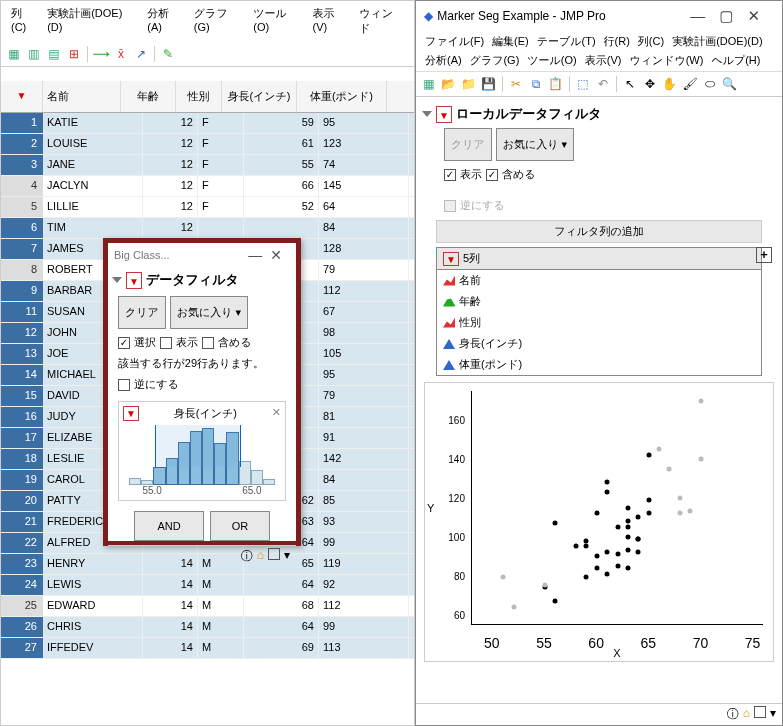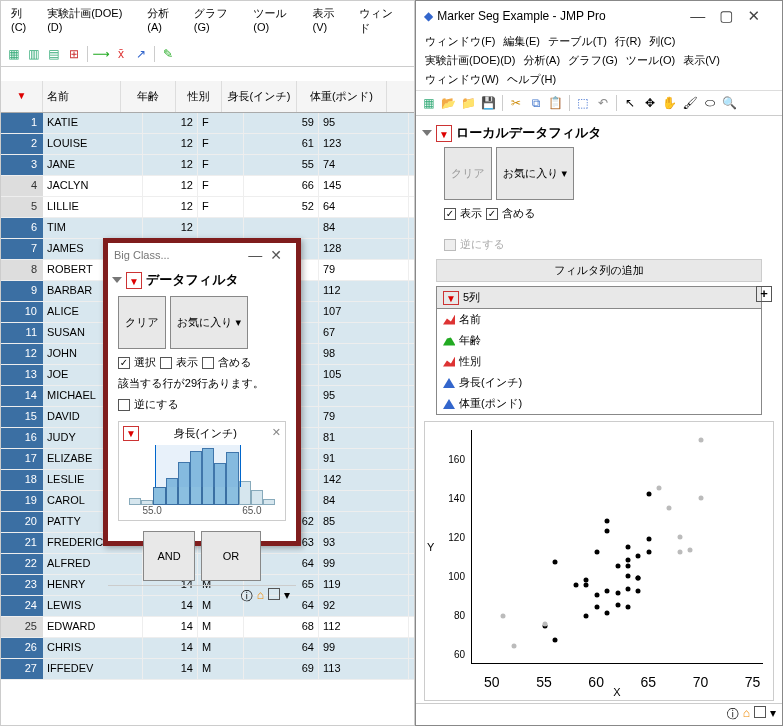--- a/index.html
+++ b/index.html
@@ -34,21 +34,21 @@
   .cell.height { width: 75px; text-align: right; }
   .cell.weight { width: 90px; text-align: left; }
   
   
   .filter-popup { position: absolute; left: 103px; top: 238px; width: 198px; height: 308px; background: #fff; border: 5px solid #7f1d1d; box-shadow: 2px 2px 6px rgba(0,0,0,0.3); }
   .fp-title { display: flex; justify-content: space-between; align-items: center; padding: 4px 6px; font-size: 11px; color: #777; }
   .fp-title .win-ctrls { font-size: 14px; color: #555; letter-spacing: 8px; }
   .fp-header { padding: 4px 6px; font-size: 13px; font-weight: bold; display: flex; align-items: center; gap: 4px; }
   .red-tri { color: #d00; font-size: 10px; }
   .fp-row { padding: 3px 10px; display: flex; gap: 4px; align-items: center; font-size: 11px; }
-  .fp-btn { border: 1px solid #888; background: #e8e8e8; padding: 18px 6px; font-size: 11px; }
+  .fp-btn { border: 1px solid #888; background: #e8e8e8; padding: 8px 6px; font-size: 11px; }
   .fp-hist { margin: 6px 10px; border: 1px solid #ccc; padding: 4px; position: relative; }
   .fp-hist-title { text-align: center; font-size: 11px; margin-bottom: 4px; display: flex; justify-content: space-between; }
   .fp-hist-chart { height: 60px; position: relative; display: flex; align-items: flex-end; gap: 0; padding: 0 6px; }
   .fp-bar { flex: 1; background: #d6e6ee; border: 1px solid #8ab; }
   .fp-bar.hl { background: #8bbfe0; border-color: #3a6fa3; }
   .fp-hist-axis { display: flex; justify-content: space-around; font-size: 10px; color: #555; padding: 0 6px; }
   .fp-sel-range { position: absolute; top: 0; bottom: 18px; border-left: 1px solid #06c; border-right: 1px solid #06c; background: rgba(100,160,220,0.15); }
   .fp-bottom { display: flex; gap: 6px; justify-content: center; padding: 4px; }
   .fp-status { display: flex; justify-content: flex-end; gap: 4px; padding: 2px 6px; border-top: 1px solid #ccc; font-size: 12px; }
   
@@ -193,28 +193,20 @@
     <div class="cell height"></div>
     <div class="cell weight">79</div>
   </div>
         <div class="dt-row sel">
     <div class="rownum">9</div>
     <div class="cell name">BARBAR</div>
     <div class="cell age"></div>
     <div class="cell sex"></div>
     <div class="cell height"></div>
     <div class="cell weight">112</div>
-  </div>
-        <div class="dt-row sel">
-    <div class="rownum">10</div>
-    <div class="cell name">ALICE</div>
-    <div class="cell age"></div>
-    <div class="cell sex"></div>
-    <div class="cell height"></div>
-    <div class="cell weight">107</div>
   </div>
         <div class="dt-row sel">
     <div class="rownum">11</div>
     <div class="cell name">SUSAN</div>
     <div class="cell age"></div>
     <div class="cell sex"></div>
     <div class="cell height"></div>
     <div class="cell weight">67</div>
   </div>
         <div class="dt-row sel">
@@ -400,21 +392,21 @@
       <div class="fp-sel-range" style="left:20%;width:55%"></div>
     </div>
     <div class="fp-hist-axis">
       <span>55.0</span>
       <span></span>
         <span></span>
       <span>65.0</span>
     </div>
   </div>
   <div class="fp-bottom">
-    <button class="fp-btn" style="width:52px">AND</button>
+    <button class="fp-btn" style="width:70px">AND</button>
     <button class="fp-btn" style="width:60px">OR</button>
   </div>
   <div class="fp-status">
     <span>ⓘ</span>
     <span style="color:#e80">⌂</span>
     <span class="checkbox"></span>
     <span>▾</span>
   </div>
 </div>
 
@@ -422,21 +414,21 @@
   <div class="rw-title">
     <div class="rw-title-left">
       <span style="color:#36c">◆</span>
       <span>Marker Seg Example - JMP Pro</span>
     </div>
     <span class="win-btns">
       <span>—</span><span>▢</span><span>✕</span>
     </span>
   </div>
   <div class="rw-menu" id="rw-menu">
-      <span>ウィンドウ(F)</span>
+      <span>ファイル(F)</span>
       <span>編集(E)</span>
       <span>テーブル(T)</span>
       <span>行(R)</span>
       <span>列(C)</span>
       <span>実験計画(DOE)(D)</span>
       <span>分析(A)</span>
       <span>グラフ(G)</span>
       <span>ツール(O)</span>
       <span>表示(V)</span>
       <span>ウィンドウ(W)</span>

